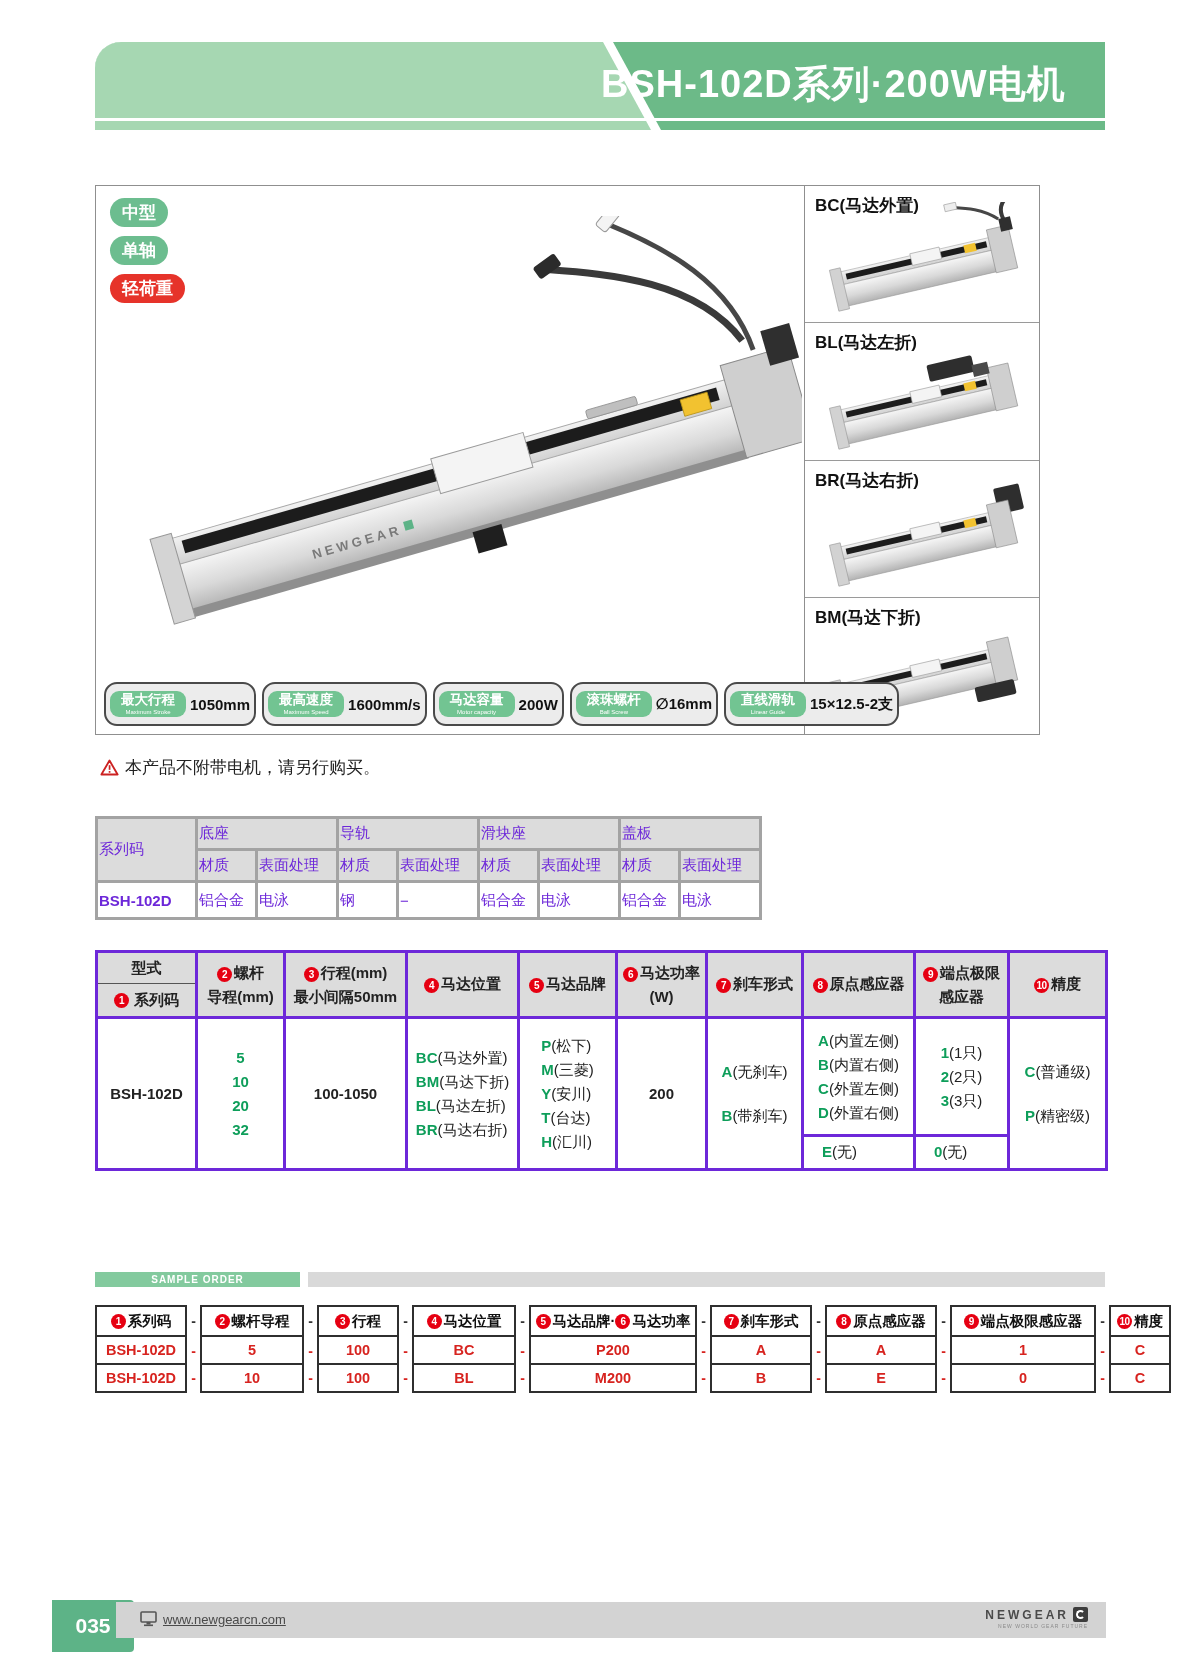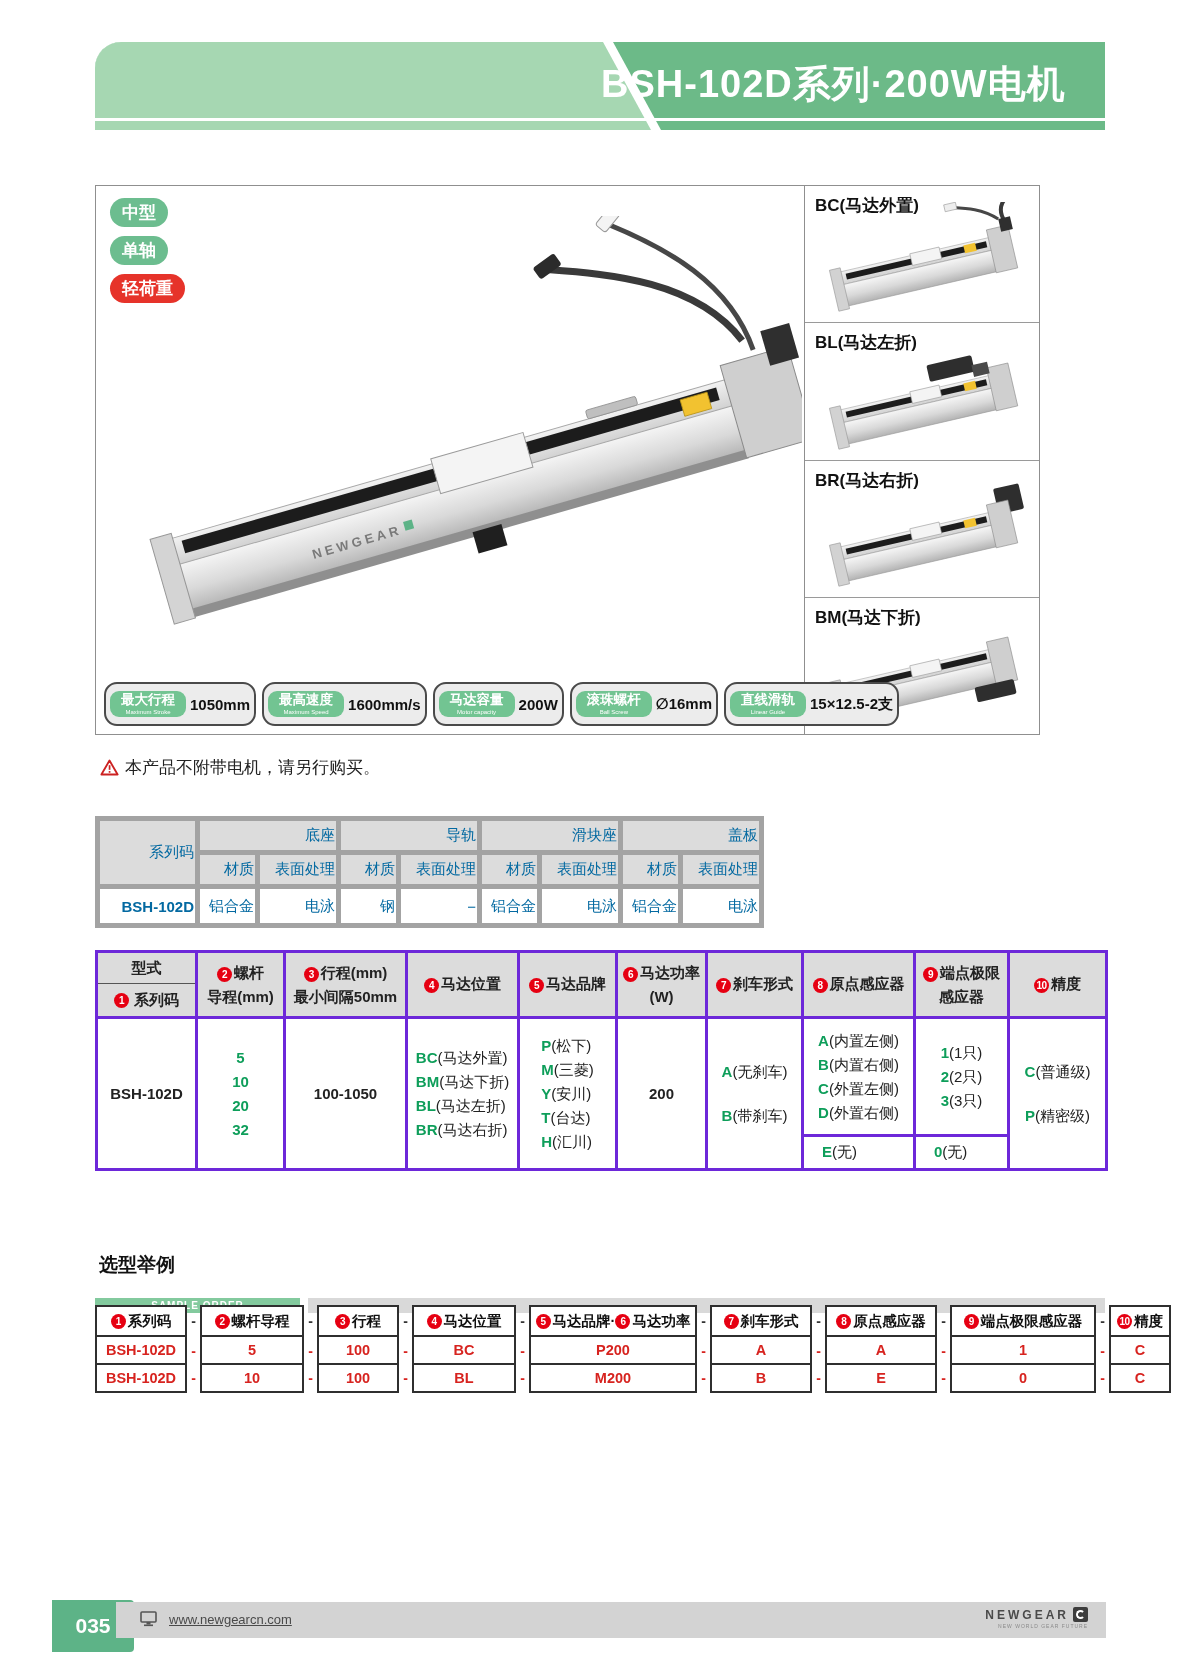--- a/index.html
+++ b/index.html
@@ -44,21 +44,21 @@
   .badge-val{font-size:15px;font-weight:700;color:#111;white-space:nowrap;}
   .badge-val.small{font-size:15px;}
 
   
   .notice{position:absolute;left:100px;top:756px;display:flex;align-items:center;gap:6px;font-size:17px;color:#222;}
 
   
   table{border-collapse:collapse;}
   .mat-table{position:absolute;left:95px;top:816px;width:665px;table-layout:fixed;
              border:2px solid #2a2a2a;border-top:3px solid #2a2a2a;}
-  .mat-table td{border:5px solid #a3a3a3;text-align:right;font-size:15px;color:#0369a1;}
+  .mat-table td{border:3px solid #a3a3a3;text-align:left;font-size:15px;color:#6d28d9;}
   .mat-table tr.h td{background:#dcdcdc;height:27px;}
   .mat-table tr.d td{height:32px;background:#fff;}
   .series-green{color:#0e9e5a;font-weight:700;}
 
   .main-table{position:absolute;left:95px;top:950px;width:1010px;table-layout:fixed;
               border:2px solid #2a2a2a;border-top:3px solid #2a2a2a;}
   .main-table td{border:3px solid #6d28d9;text-align:center;font-size:15px;vertical-align:middle;color:#222;}
   .main-table tr.mt-h td{background:#dcdcdc;font-weight:700;padding:2px 0;}
   .main-table tr.mt-h{height:66px;}
   .main-table tr.mt-b{height:118px;}
@@ -90,21 +90,21 @@
   .dashcol span{display:flex;align-items:center;justify-content:center;font-weight:700;font-size:14px;}
   .dashcol .dk{height:32px;color:#333;}
   .dashcol .rd{height:27px;color:#d7231f;}
 
   
   .footer{position:absolute;left:0;top:1600px;width:1200px;height:40px;}
   .page-badge{position:absolute;left:20px;top:0;width:82px;height:52px;background:#5db387;color:#fff;
               font-size:21px;font-weight:700;display:flex;align-items:center;justify-content:center;
               border-radius:0 4px 4px 0;margin-left:32px;}
   .footer-gray{position:absolute;left:116px;top:2px;width:990px;height:36px;background:#d3d3d3;}
-  .site-wrap{position:absolute;left:24px;top:9px;display:flex;align-items:center;gap:12px;}
+  .site-wrap{position:absolute;left:24px;top:9px;display:flex;align-items:center;gap:6px;}
   .site{font-size:13px;color:#4a4a4a;text-decoration:underline;}
   .brand-wrap{position:absolute;right:18px;top:5px;text-align:right;}
   .brand-line{display:flex;align-items:center;gap:4px;justify-content:flex-end;}
   .brand-text{font-size:12px;font-weight:700;color:#4a4a4a;letter-spacing:3px;}
   .brand-mark{width:15px;height:15px;background:#3d3d3d;border-radius:2px;position:relative;}
   .brand-mark::after{content:"";position:absolute;left:3px;top:3px;width:9px;height:9px;border:2px solid #fff;
                      border-right:2px solid transparent;border-radius:50%;box-sizing:border-box;}
   .brand-tag{font-size:5px;color:#8a8a8a;letter-spacing:1px;margin-top:1px;}
 </style>
 </head>
@@ -441,21 +441,20 @@
         <span class="g">E</span><span>(无)</span>
       </td>
       <td class="cell-left">
         <span class="g">0</span><span>(无)</span>
       </td>
     </tr>
   </tbody>
     </table>
 
   <div class="sample-head">
-    <div class="sample-title">选型举例</div>
     <div class="sample-bars">
       <div class="sample-green">SAMPLE ORDER</div>
       <div class="sample-gray"></div>
     </div>
   </div>
 
   <div class="sample-table">
     <div class="sm-col" style="width:92px">
       <div class="sm-hcell">
           <span class="circ">1</span>

